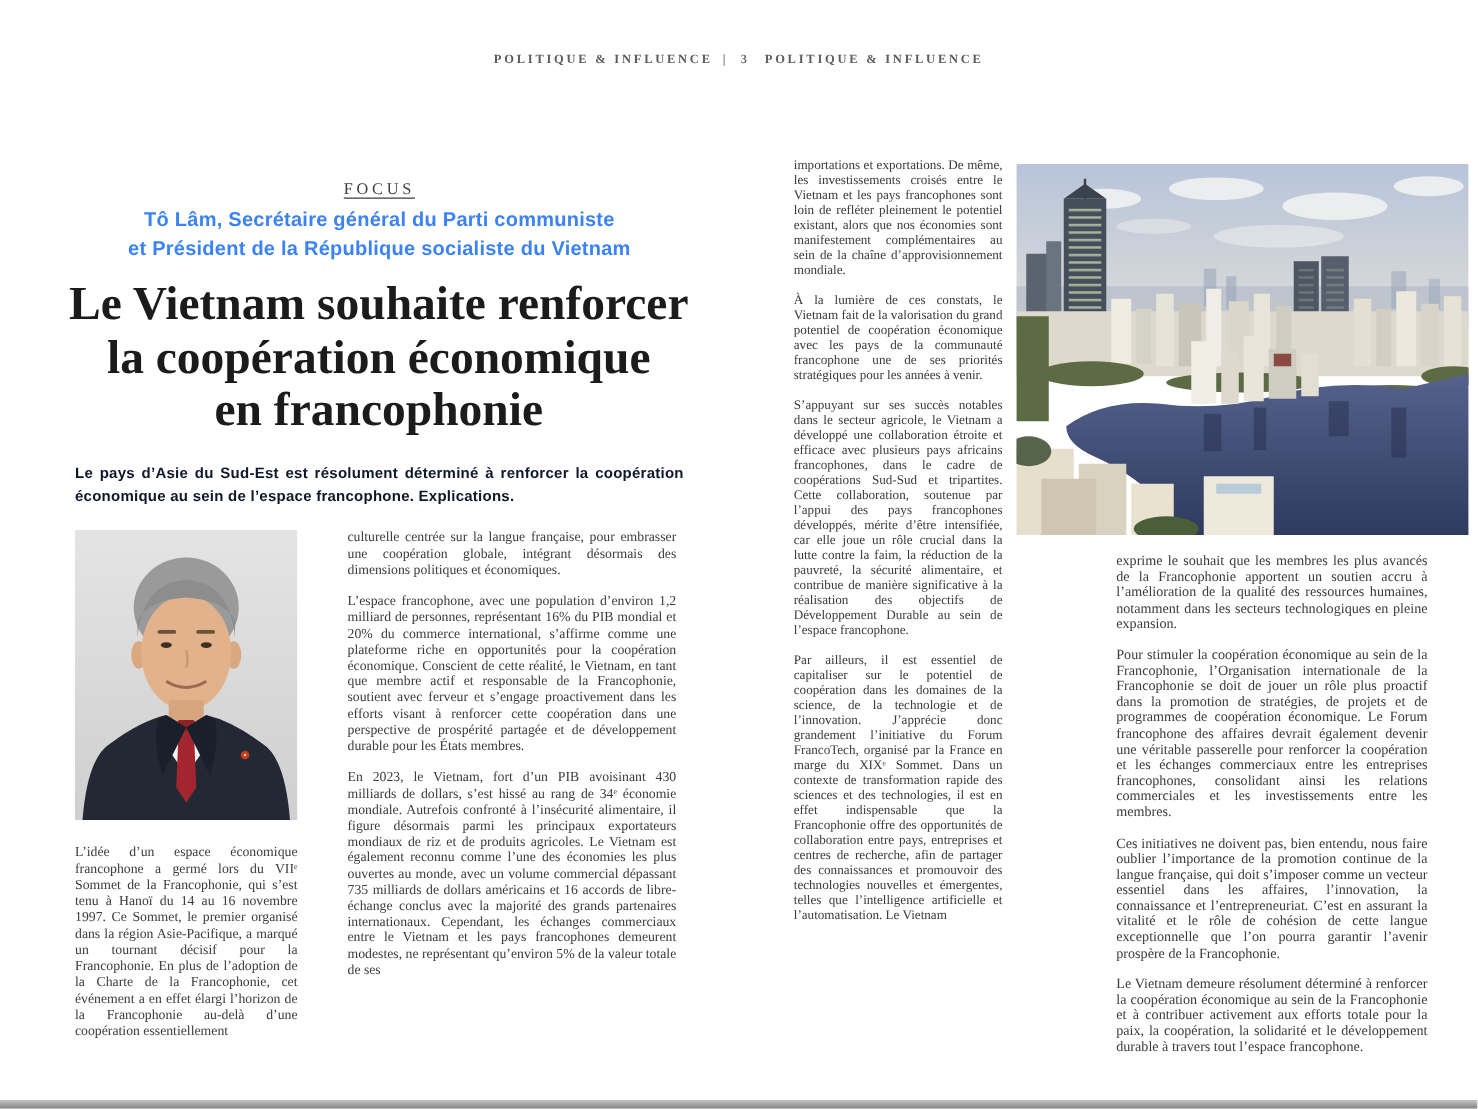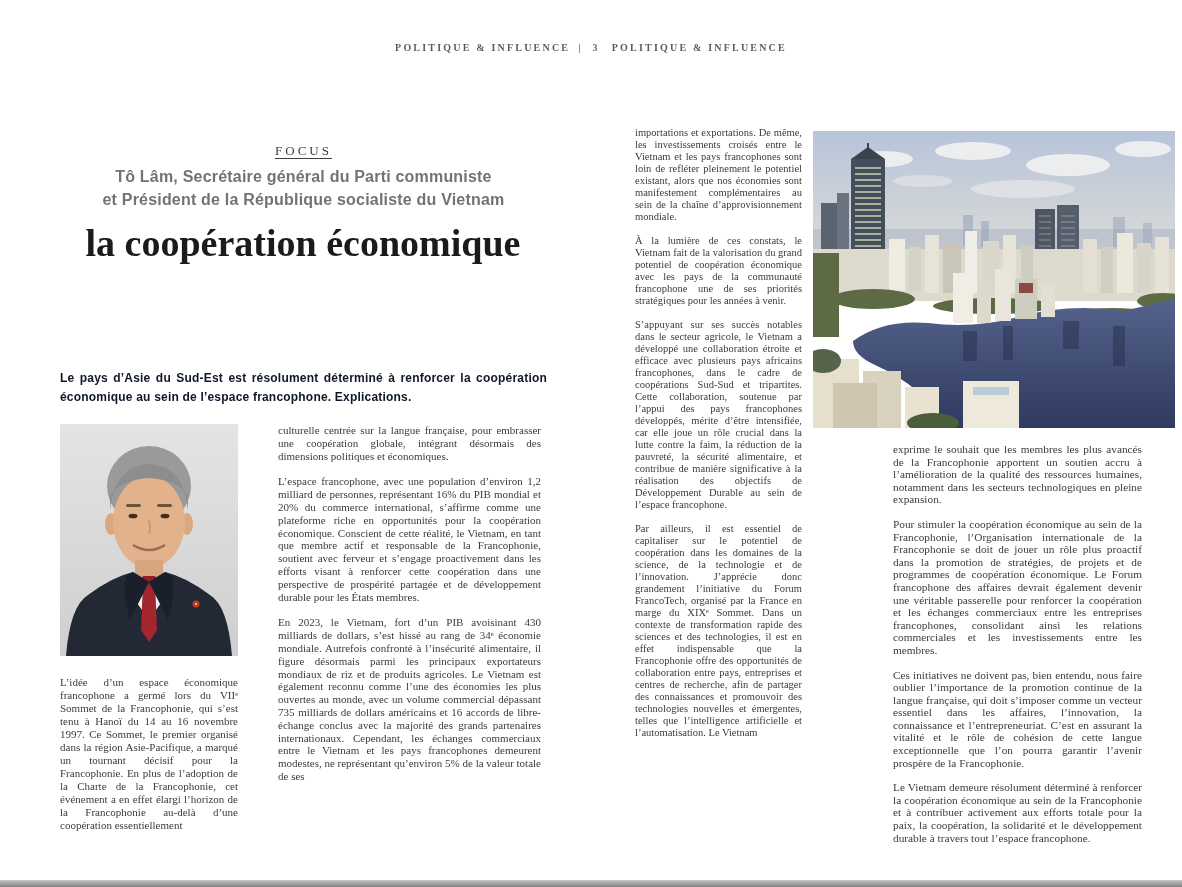--- a/index.html
+++ b/index.html
@@ -13,21 +13,21 @@
     letter-spacing:2.2px;color:#5c5c5c;font-weight:bold;}
   .running-head .sep{margin:0 10px 0 8px;color:#6a6a6a;}
   .running-head .pnum{margin-right:12px;color:#6a6a6a;}
 
   
   .focus-label{position:absolute;top:143px;left:60px;width:487px;text-align:center;
     font-size:13px;letter-spacing:3px;color:#3e3e3e;}
   .focus-label span{text-decoration:underline;text-underline-offset:3px;}
   .kicker{position:absolute;top:165px;left:60px;width:487px;text-align:center;
     font-family:"Liberation Sans","DejaVu Sans",sans-serif;font-weight:bold;
-    font-size:16px;line-height:23px;color:#737373;letter-spacing:.2px;}
+    font-size:16px;line-height:23px;color:#3b82f6;letter-spacing:.2px;}
   .headline{position:absolute;top:222px;left:30px;width:546px;text-align:center;
     font-family:"Liberation Serif","DejaVu Serif",serif;font-weight:bold;
     font-size:38px;line-height:42.5px;color:#1b1b1b;}
   .headline div{white-space:nowrap;}
   .lead{position:absolute;top:369px;left:60px;width:487px;text-align:justify;
     font-family:"Liberation Sans","DejaVu Sans",sans-serif;font-weight:bold;
     font-size:12px;line-height:19px;color:#0f172a;letter-spacing:.2px;}
 
   
   .body-text{color:#3b3b3b;text-align:justify;hyphens:auto;-webkit-hyphens:auto;}
@@ -68,21 +68,23 @@
   <div class="focus-label">
     <span>FOCUS</span>
   </div>
 
   <div class="kicker">
     <div>Tô Lâm, Secrétaire général du Parti communiste</div>
     <div>et Président de la République socialiste du Vietnam</div>
   </div>
 
   <h1 class="headline" style="margin:0;">
+    <div>Le Vietnam souhaite renforcer</div>
     <div>la coopération économique</div>
+    <div>en francophonie</div>
   </h1>
 
   <div class="lead">Le pays d’Asie du Sud-Est est résolument déterminé à renforcer la coopération économique au sein de l’espace francophone. Explications.</div>
 
   <figure class="portrait-figure">
     <svg width="178" height="232" viewBox="0 0 178 232">
       <defs>
         <linearGradient id="pbg" x1="0" y1="0" x2="0" y2="1">
           <stop offset="0" stop-color="#e4e4e4"></stop>
             <stop offset="1" stop-color="#cfcfcf"></stop>

